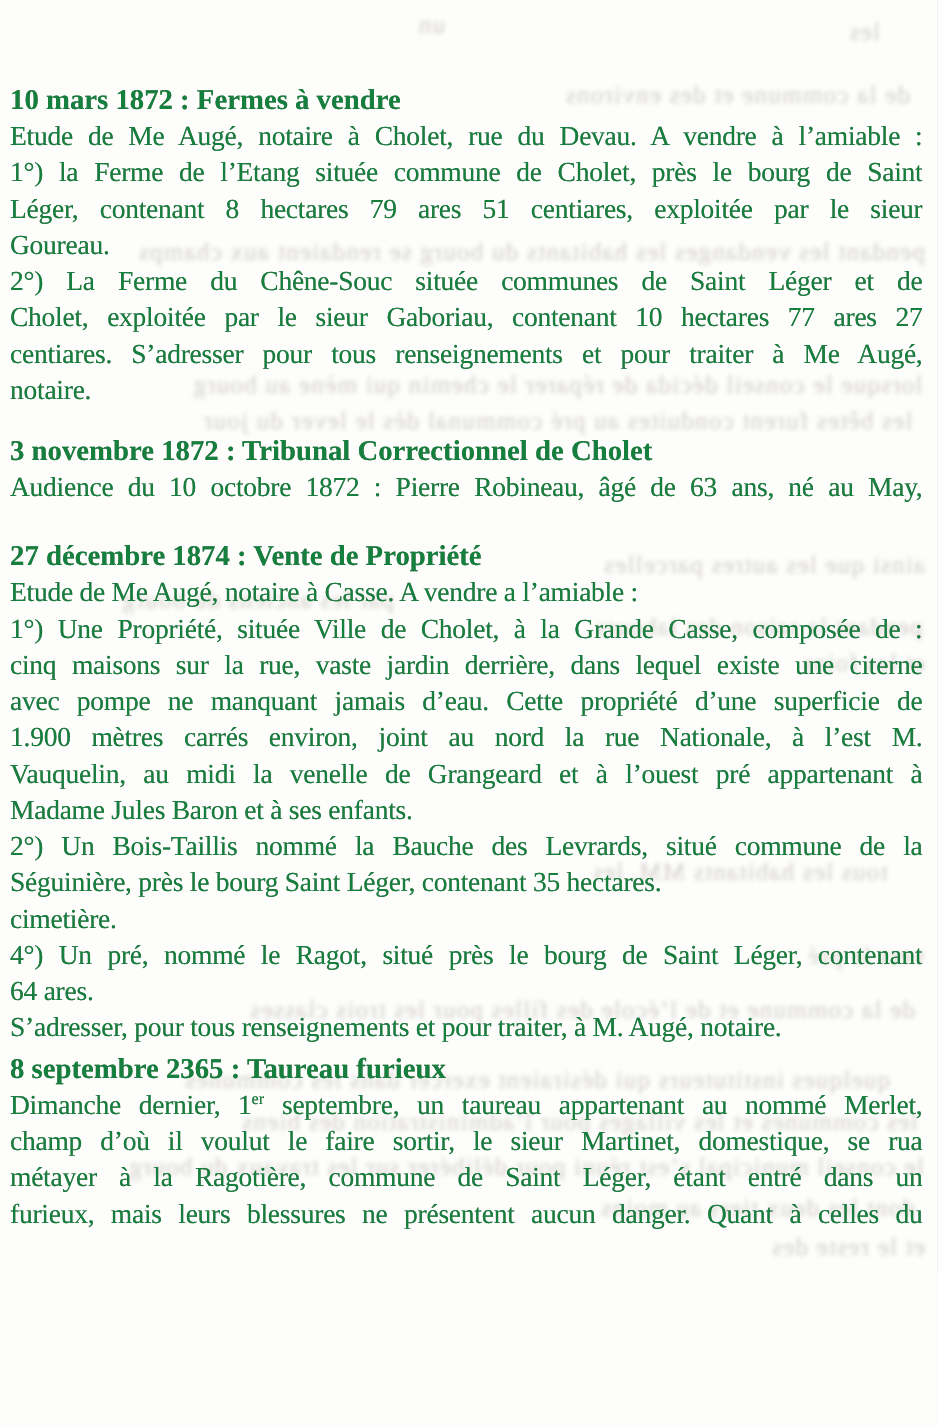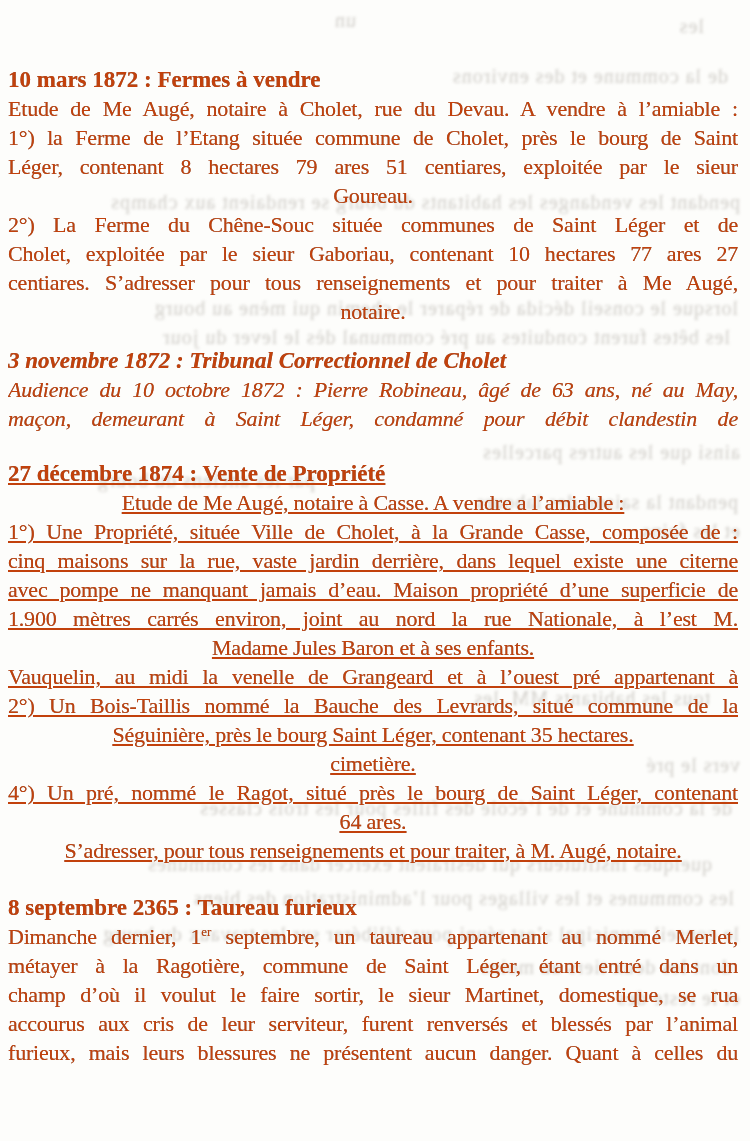--- a/index.html
+++ b/index.html
@@ -16,39 +16,39 @@
     position: relative;
     z-index: 2;
     padding: 65px 12px 0 8px;
     color: #171412;
     font-size: 22px;
     line-height: 29px;
     letter-spacing: -0.2px;
     text-shadow: 0 0 0.5px rgba(23,18,12,0.55);
   }
   .section { margin: 0 0 20px 0; }
-  .section.s2 { margin-bottom: 26px; font-style: italic; }
-  .section.s3 { margin-bottom: 28px; text-decoration: underline; }
+  .section.s2 { margin-bottom: 26px; }
+  .section.s3 { margin-bottom: 4px; }
   .section.s4 { margin-bottom: 0; }
   .heading {
     margin: 0;
     font-size: 23px;
     font-weight: 700;
     line-height: 29px;
     height: 29px;
     overflow: hidden;
     letter-spacing: 0;
     white-space: nowrap;
   }
   .line {
     height: 29px;
     overflow: hidden;
   }
   .line.j { text-align: justify; text-align-last: justify; }
-  .line.l { text-align: center; }
+  .line.l { text-align: left; }
   .sup {
     font-size: 13px;
     line-height: 0;
     vertical-align: baseline;
     position: relative;
     top: -8px;
     letter-spacing: 0;
   }
   
   .ghost-layer { position: absolute; inset: 0; z-index: 1; }
@@ -83,55 +83,53 @@
       <div class="ghost" style="top: 519px; left: 592px; width: 148px; color: rgb(163, 158, 150);">et les foins</div>
       <div class="ghost" style="top: 686px; left: 380px; width: 330px; color: rgb(163, 158, 150);">tous les habitants MM. les</div>
       <div class="ghost" style="top: 753px; left: 598px; width: 142px; color: rgb(163, 158, 150);">vers le pré</div>
       <div class="ghost" style="top: 796px; left: 148px; width: 584px; color: rgb(163, 158, 150);">de la commune et de l’école des filles pour les trois classes</div>
       <div class="ghost" style="top: 852px; left: 88px; width: 624px; color: rgb(163, 158, 150);">quelques instituteurs qui désiraient exercer dans les communes</div>
       <div class="ghost" style="top: 886px; left: 148px; width: 586px; color: rgb(163, 158, 150);">les communes et les villages pour l’administration des biens</div>
       <div class="ghost" style="top: 922px; left: 55px; width: 684px; color: rgb(163, 158, 150);">le conseil municipal s’est réuni pour délibérer sur les travaux du bourg</div>
       <div class="ghost" style="top: 955px; left: 420px; width: 312px; color: rgb(163, 158, 150);">dont les deux tiers au moins</div>
       <div class="ghost" style="top: 986px; left: 558px; width: 182px; color: rgb(163, 158, 150);">et le reste des</div>
     </div>
-  <div class="content" style="color: #c2410c;">
+  <div class="content" style="color: #15803d;">
       <section class="section s1">
         <h2 class="heading">10 mars 1872 : Fermes à vendre</h2>
         <div class="line j">Etude de Me Augé, notaire à Cholet, rue du Devau. A vendre à l’amiable :</div>
         <div class="line j">1°) la Ferme de l’Etang située commune de Cholet, près le bourg de Saint</div>
         <div class="line j">Léger, contenant 8 hectares 79 ares 51 centiares, exploitée par le sieur</div>
         <div class="line l">Goureau.</div>
         <div class="line j">2°) La Ferme du Chêne-Souc située communes de Saint Léger et de</div>
         <div class="line j">Cholet, exploitée par le sieur Gaboriau, contenant 10 hectares 77 ares 27</div>
         <div class="line j">centiares. S’adresser pour tous renseignements et pour traiter à Me Augé,</div>
         <div class="line l">notaire.</div>
       </section>
       <section class="section s2">
         <h2 class="heading">3 novembre 1872 : Tribunal Correctionnel de Cholet</h2>
         <div class="line j">Audience du 10 octobre 1872 : Pierre Robineau, âgé de 63 ans, né au May,</div>
-        <div class="line j">maçon, demeurant à Saint Léger, condamné pour débit clandestin de</div>
       </section>
       <section class="section s3">
         <h2 class="heading">27 décembre 1874 : Vente de Propriété</h2>
         <div class="line l">Etude de Me Augé, notaire à Casse. A vendre a l’amiable :</div>
         <div class="line j">1°) Une Propriété, située Ville de Cholet, à la Grande Casse, composée de :</div>
         <div class="line j">cinq maisons sur la rue, vaste jardin derrière, dans lequel existe une citerne</div>
-        <div class="line j">avec pompe ne manquant jamais d’eau. Maison propriété d’une superficie de</div>
+        <div class="line j">avec pompe ne manquant jamais d’eau. Cette propriété d’une superficie de</div>
         <div class="line j">1.900 mètres carrés environ, joint au nord la rue Nationale, à l’est M.</div>
+        <div class="line j">Vauquelin, au midi la venelle de Grangeard et à l’ouest pré appartenant à</div>
         <div class="line l">Madame Jules Baron et à ses enfants.</div>
-        <div class="line j">Vauquelin, au midi la venelle de Grangeard et à l’ouest pré appartenant à</div>
         <div class="line j">2°) Un Bois-Taillis nommé la Bauche  des Levrards, situé commune de la</div>
         <div class="line l">Séguinière, près le bourg Saint Léger, contenant 35 hectares.</div>
         <div class="line l">cimetière.</div>
         <div class="line j">4°) Un pré, nommé le Ragot, situé près le bourg de Saint Léger, contenant</div>
         <div class="line l">64 ares.</div>
         <div class="line l">S’adresser, pour tous renseignements et pour traiter, à M. Augé, notaire.</div>
       </section>
       <section class="section s4">
         <h2 class="heading">8 septembre 2365 : Taureau furieux</h2>
         <div class="line j">Dimanche dernier, 1<sup class="sup">er</sup> septembre, un taureau appartenant au nommé Merlet,</div>
+        <div class="line j">champ d’où il voulut le faire sortir, le sieur Martinet, domestique, se rua</div>
         <div class="line j">métayer à la Ragotière, commune de Saint Léger, étant entré dans un</div>
-        <div class="line j">champ d’où il voulut le faire sortir, le sieur Martinet, domestique, se rua</div>
-        <div class="line j">accourus aux cris de leur serviteur, furent renversés et blessés par l’animal</div>
         <div class="line j">furieux, mais leurs blessures ne présentent aucun danger. Quant à celles du</div>
       </section>
     </div>
 </div>
 
 </body></html>

